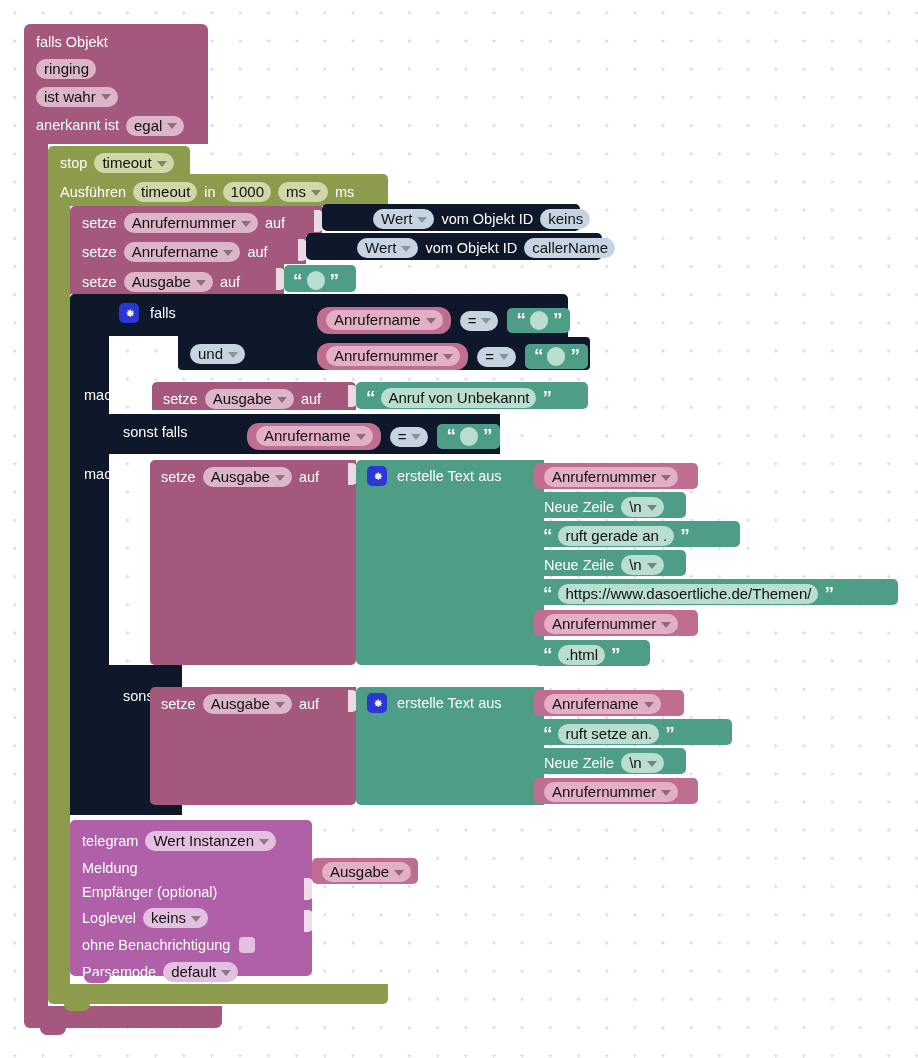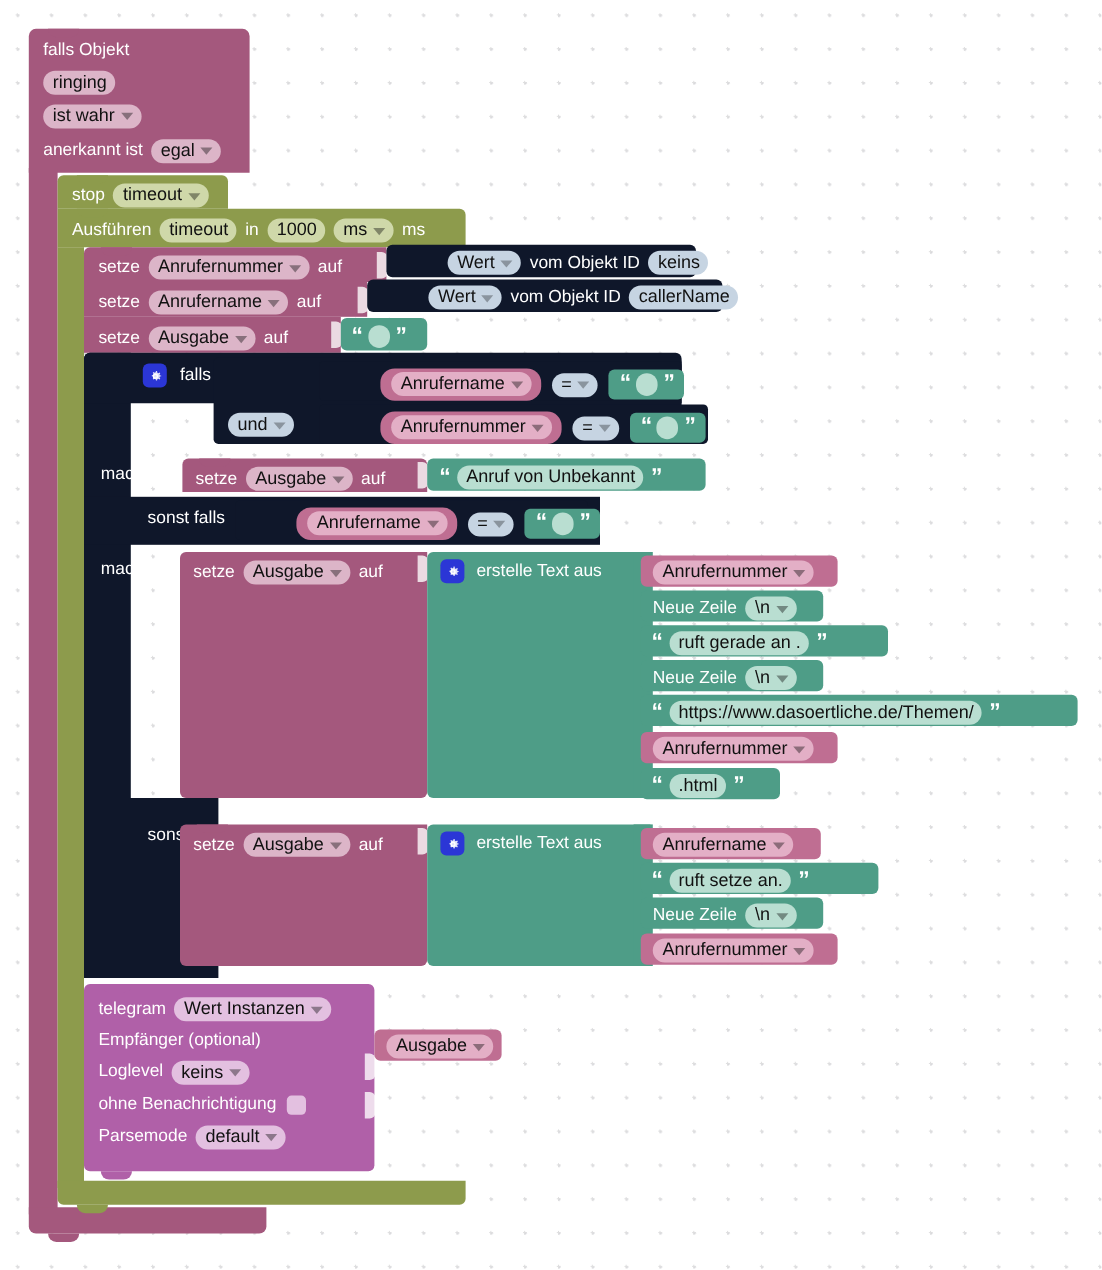--- a/index.html
+++ b/index.html
@@ -490,20 +490,23 @@
   <div class="blk c-magenta" style="left:70px;top:820px;width:242px;height:156px;border-radius:5px;">
     <div class="notch-top" style="background:#b060a8;left:14px;"></div>
     <div class="notch-bot" style="background:#b060a8;left:14px;"></div>
     <div class="row" style="padding:11px 0 0 12px;gap:7px;">
       <span class="lbl">telegram</span>
       <span class="field f-magenta">
         <span>Wert Instanzen</span>
         <i class="caret"></i>
       </span>
     </div>
+    <div class="row" style="padding:10px 0 0 12px;">
+      <span class="lbl">Meldung</span>
+    </div>
     <div class="socket" style="right:-1px;top:58px;"></div>
     <div class="row" style="padding:9px 0 0 12px;">
       <span class="lbl">Empfänger (optional)</span>
     </div>
     <div class="socket" style="right:-1px;top:90px;"></div>
     <div class="row" style="padding:9px 0 0 12px;gap:7px;">
       <span class="lbl">Loglevel</span>
       <span class="field f-magenta">
         <span>keins</span>
         <i class="caret"></i>

